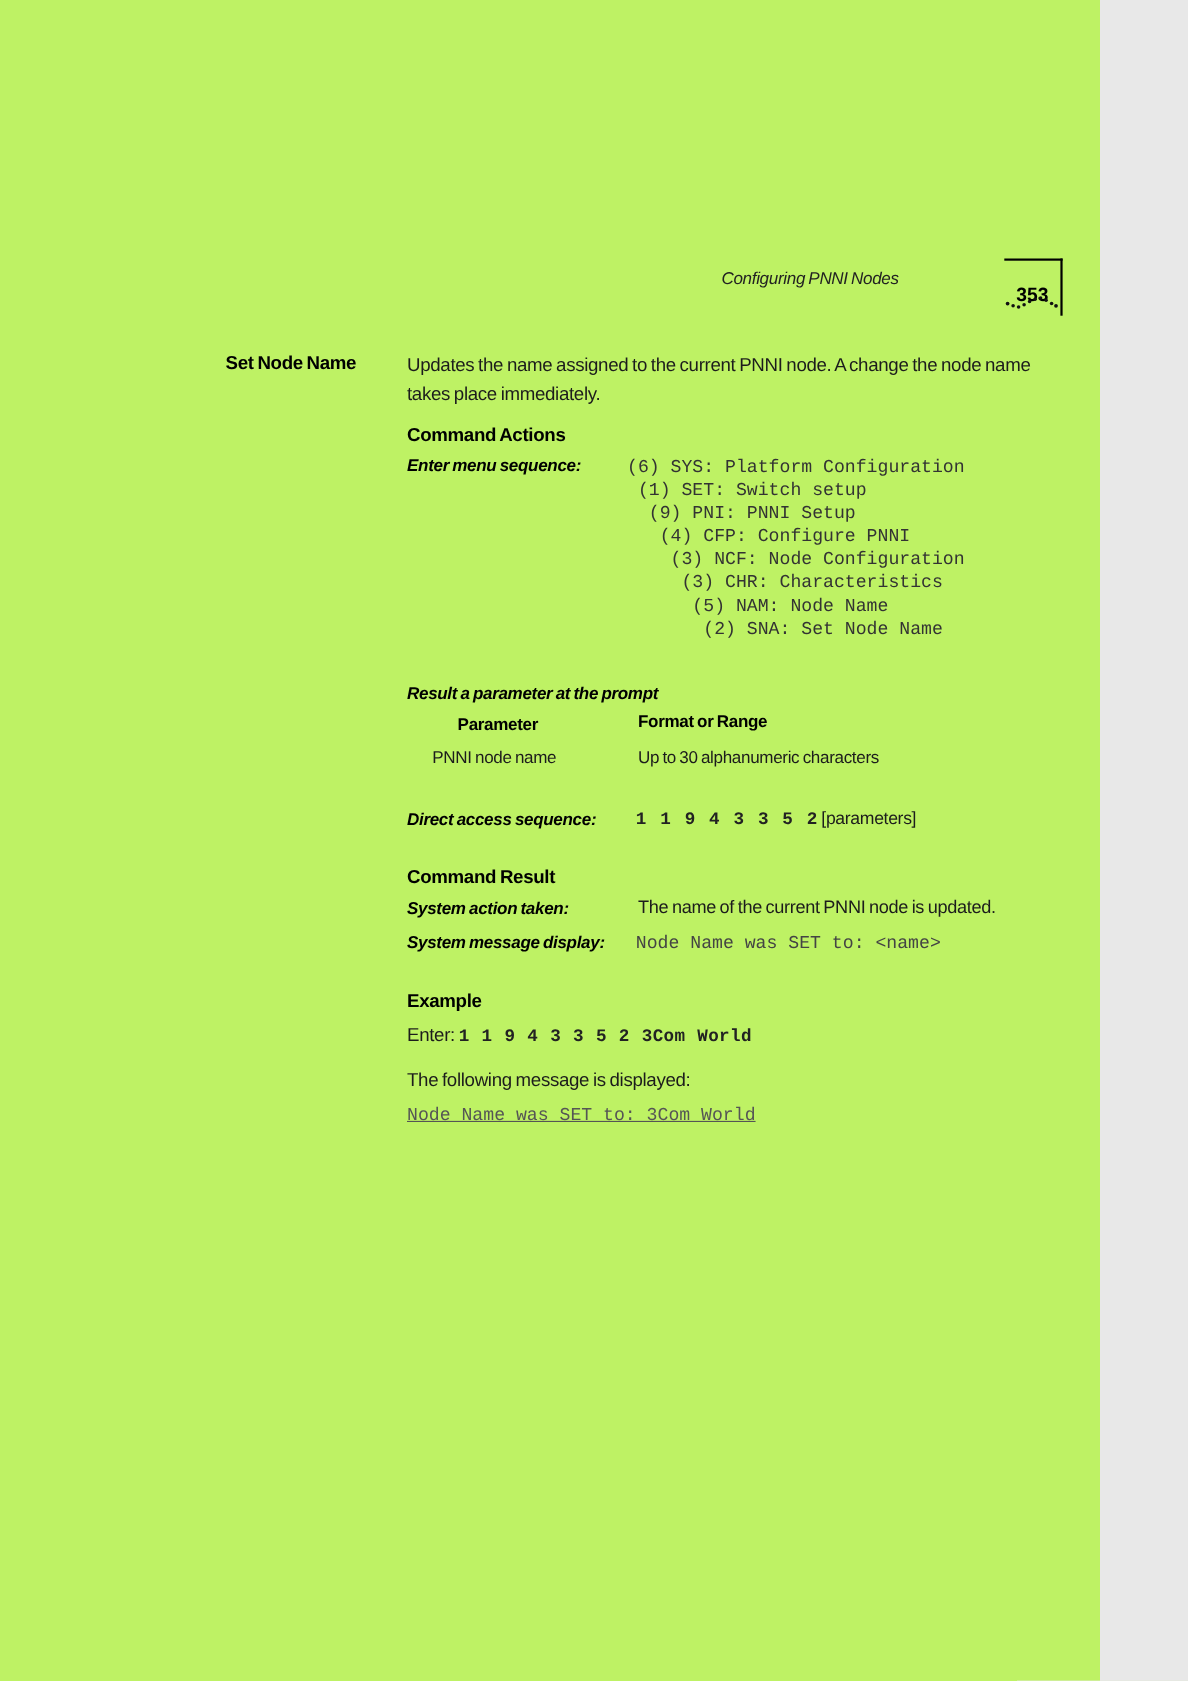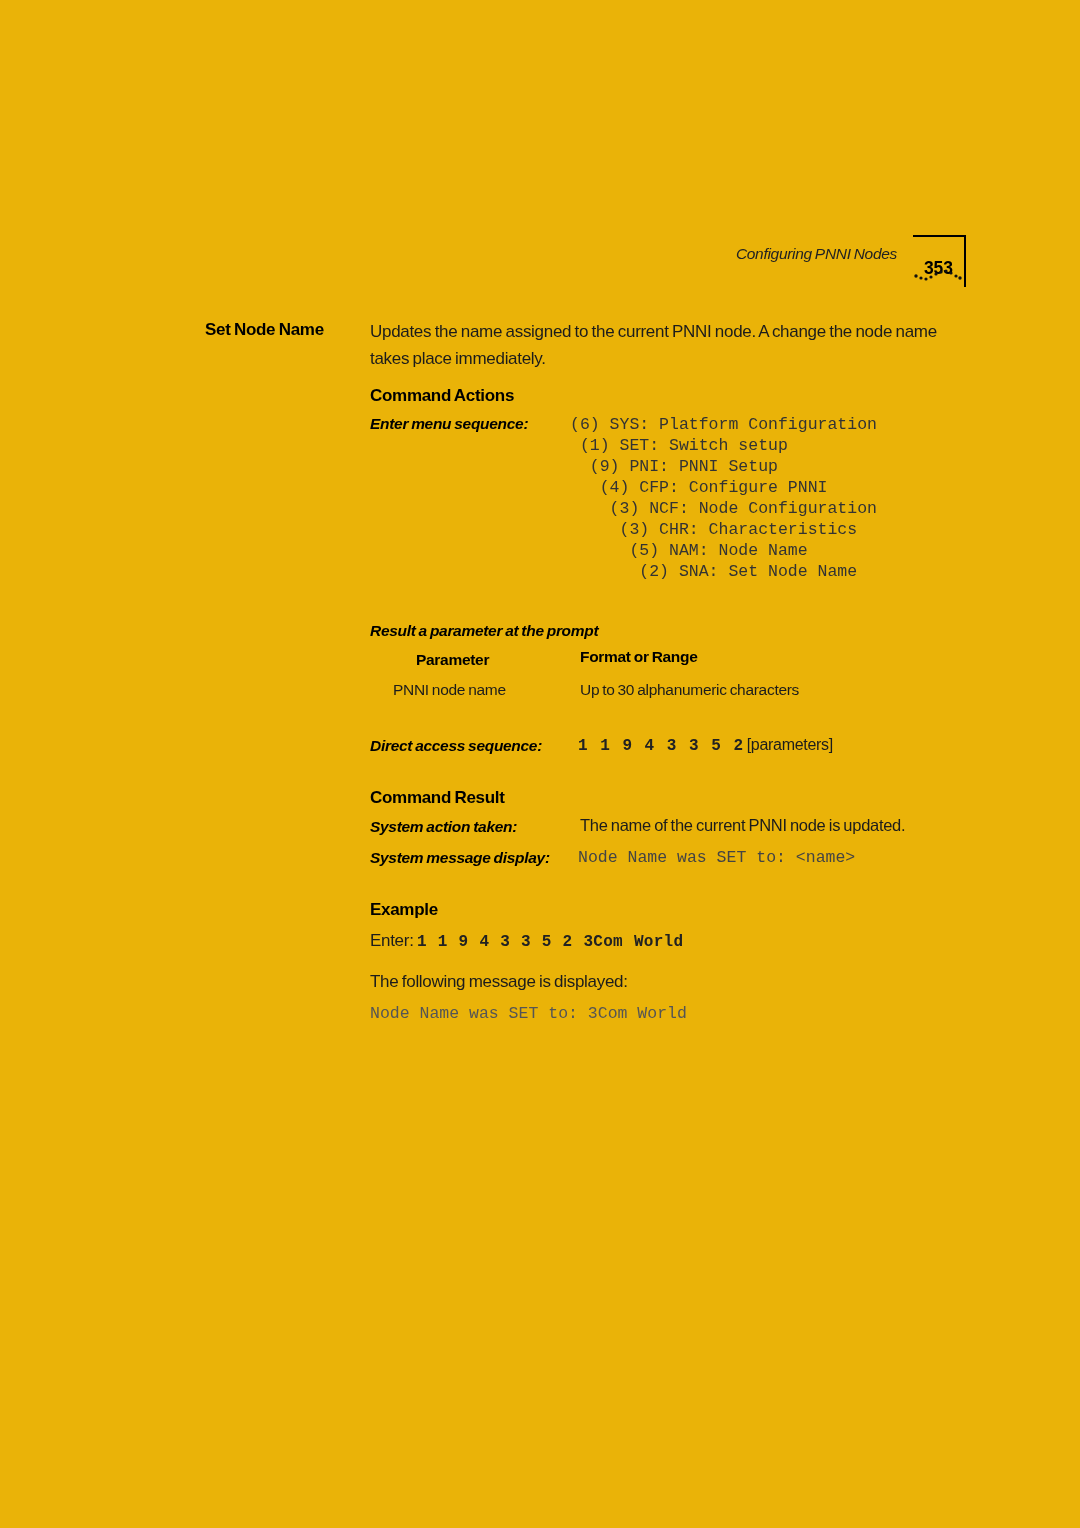--- a/index.html
+++ b/index.html
@@ -1,19 +1,19 @@
 <!DOCTYPE html>
 <html><head>
 <meta charset="utf-8">
 <style>
   html,body{margin:0;padding:0;background:#e8e8e8;}
   .page{
     position:relative;
-    width:1080px;height:1528px;
-    background:#eab308;
+    width:1000px;height:1528px;
+    background:#bef264;
     font-family:"Liberation Sans", sans-serif;
     color:#1c1c1c;
     overflow:hidden;
     letter-spacing:-0.3px;
     word-spacing:-1px;
   }
   .abs{position:absolute;}
   
   .running-title{
     top:245px;right:183px;
@@ -91,20 +91,21 @@
     font-family:"Liberation Mono","DejaVu Sans Mono",monospace;
     font-weight:bold;font-size:16px;color:#222;
     letter-spacing:0.3px;word-spacing:1px;
   }
   .following-msg{top:972px;left:370px;font-size:17px;}
   .msg-output{
     top:1004px;left:370px;
     font-family:"Liberation Mono","DejaVu Sans Mono",monospace;
     font-size:16.5px;color:#555;letter-spacing:0;word-spacing:0;
     white-space:pre;
+    text-decoration:underline;
   }
   .conclusion{top:1044px;left:370px;font-size:17px;}
 </style>
 </head>
 <body>
 
 <div class="page">
 
   <div class="abs running-title">Configuring PNNI Nodes</div>
 

